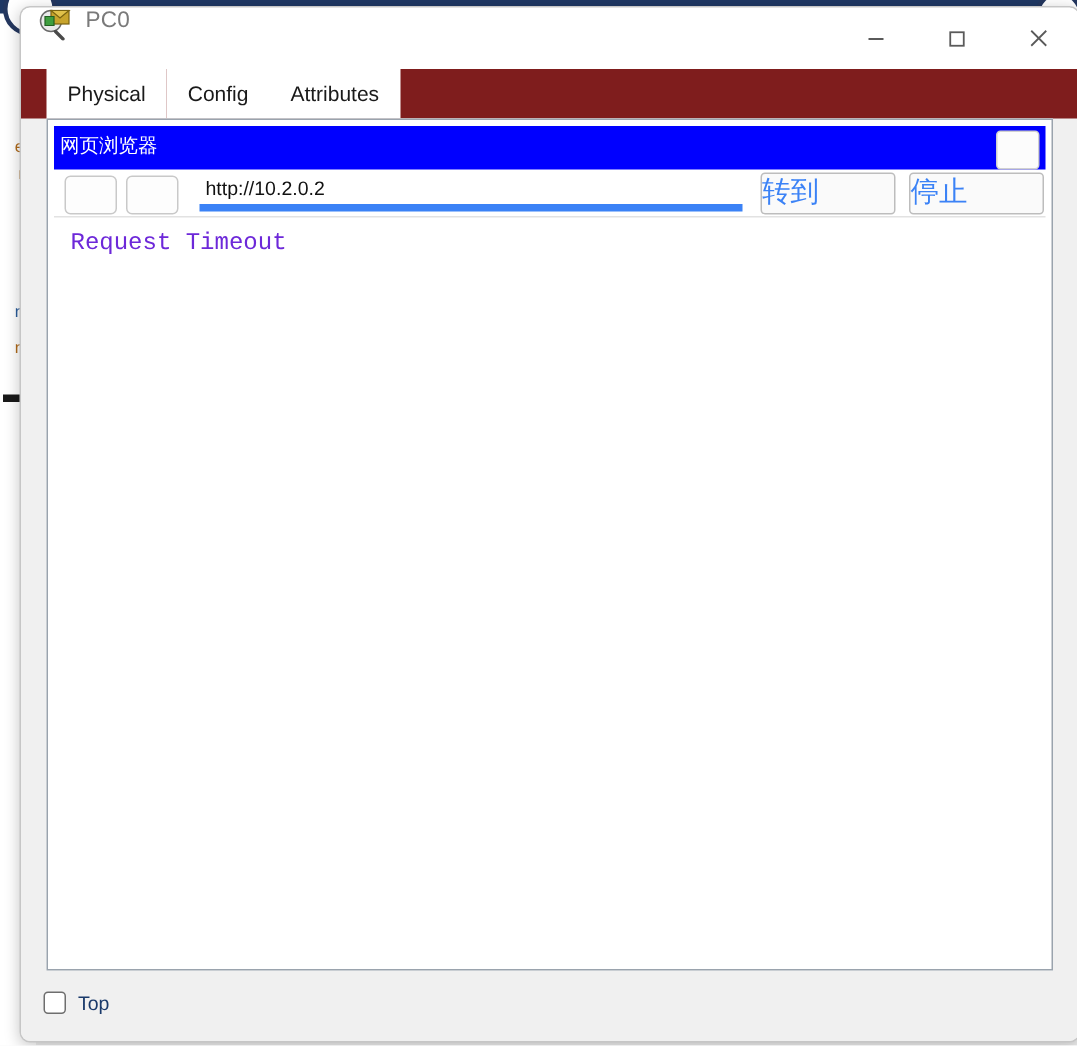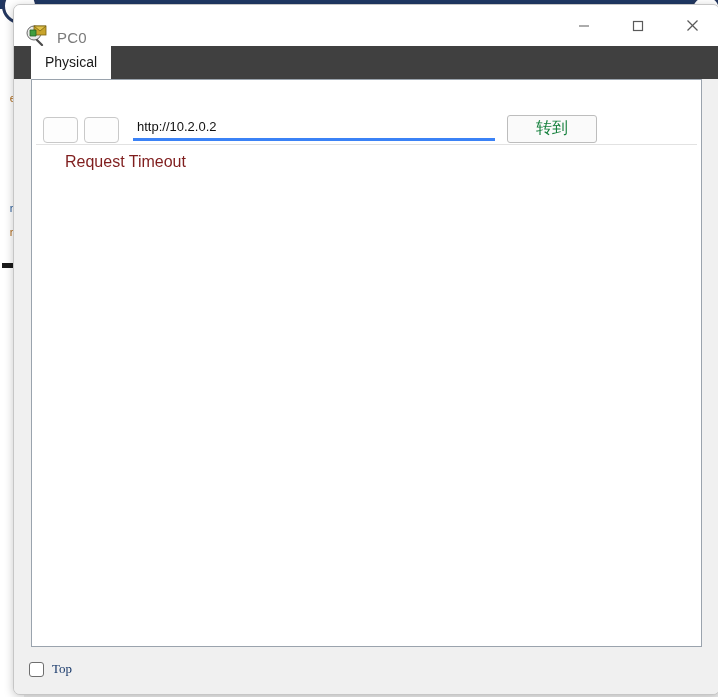--- a/index.html
+++ b/index.html
@@ -103,21 +103,21 @@
     border-radius: 7px;
     box-shadow: 0 2px 10px rgba(0,0,0,0.22);
     overflow: hidden;
   }
   #pc-titlebar {
     position: absolute;
     left: 0; top: 0;
     width: 705px; height: 41px;
     background: #ffffff;
     display: flex;
-    align-items: flex-end;
+    align-items: flex-start;
   }
   #pc-icon {
     margin-left: 12px;
     width: 22px; height: 22px;
     position: relative;
     flex: none;
   }
   #pc-title-text {
     margin-left: 9px;
     font-size: 15px;
@@ -137,21 +137,21 @@
     align-items: center;
     justify-content: center;
     color: #5a5a5a;
   }
 
   
   #tabstrip {
     position: absolute;
     left: 0; top: 41px;
     width: 705px; height: 33px;
-    background: #404040;
+    background: #7f1d1d;
     display: flex;
     align-items: flex-end;
     padding-left: 17px;
     box-sizing: border-box;
   }
   .tab {
     background: #ffffff;
     height: 33px;
     line-height: 33px;
     padding: 0 14px;
@@ -225,57 +225,56 @@
     border-radius: 4px;
   }
   #nav-back  { left: 7px; }
   #nav-fwd   { left: 48px; }
   #url-field {
     position: absolute;
     left: 97px; top: 2px;
     width: 362px; height: 26px;
     background: #ffffff;
     border: none;
-    border-bottom: 3px solid #3b82f6;
+    border-bottom: 5px solid #3b82f6;
     font-size: 13px;
     color: #111111;
     font-family: "Liberation Sans", sans-serif;
     padding: 0 0 0 4px;
     box-sizing: border-box;
     outline: none;
   }
   .action-btn {
     position: absolute;
     top: 2px;
     width: 88px; height: 26px;
     background: #fafafa;
     border: 1px solid #bdbdbd;
     border-radius: 3px;
-    font-size: 16px;
-    color: #15803d;
+    font-size: 19px;
+    color: #3b82f6;
     font-family: "DejaVu Sans", sans-serif;
-    text-align: center;
     line-height: 24px;
   }
   #btn-go   { left: 471px; }
   #btn-stop { left: 570px; }
 
   #browser-page {
     position: absolute;
     left: 0; top: 60px;
     width: 661px; height: 498px;
     background: #ffffff;
     border-top: 1px solid #e2e2e2;
   }
   #page-message {
     position: absolute;
-    left: 29px; top: 8px;
-    font-family: Liberation Sans, sans-serif;
+    left: 11px; top: 8px;
+    font-family: Liberation Mono, monospace;
     font-size: 16px;
-    color: #7f1d1d;
+    color: #6d28d9;
   }
 
   
   #bottom-bar {
     position: absolute;
     left: 0; top: 650px;
     width: 705px; height: 39px;
     background: #f0f0f0;
   }
   #top-checkbox-wrap {
@@ -288,21 +287,21 @@
     width: 15px; height: 15px;
     border: 1px solid #6e6e6e;
     border-radius: 3px;
     background: #ffffff;
     box-sizing: border-box;
   }
   #top-checkbox-label {
     margin-left: 8px;
     font-size: 13px;
     color: #1a3a6b;
-    font-family: Liberation Serif, serif;
+    font-family: Liberation Sans, sans-serif;
   }
   #csdn-watermark {
     position: absolute;
     right: 14px; bottom: 5px;
     font-size: 15px;
     color: #cfcfcf;
     font-family: "DejaVu Sans", sans-serif;
     white-space: nowrap;
   }
 </style>
@@ -361,32 +360,39 @@
         <svg width="13" height="13" viewBox="0 0 13 13">
           <line x1="1.5" y1="1.5" x2="11.5" y2="11.5" stroke="currentColor" stroke-width="1.2"></line>
           <line x1="11.5" y1="1.5" x2="1.5" y2="11.5" stroke="currentColor" stroke-width="1.2"></line>
         </svg>
       </div>
     </div>
   </div>
 
   <div id="tabstrip">
       <div class="tab">Physical</div>
+      <div class="tab">Config</div>
+      <div class="tab">Attributes</div>
     </div>
 
   <div id="tab-content">
 
     <div id="browser">
 
+      <div id="browser-titlebar">
+        <span id="browser-title-text">网页浏览器</span>
+        <div id="browser-close-box"></div>
+      </div>
 
       <div id="browser-toolbar">
         <div class="nav-btn" id="nav-back"></div>
         <div class="nav-btn" id="nav-fwd"></div>
         <input id="url-field" type="text" value="http://10.2.0.2" style="">
         <div class="action-btn" id="btn-go">转到</div>
+        <div class="action-btn" id="btn-stop">停止</div>
       </div>
 
       <div id="browser-page">
         <div id="page-message">Request Timeout</div>
       </div>
 
     </div>
   </div>
 
   <div id="bottom-bar">

